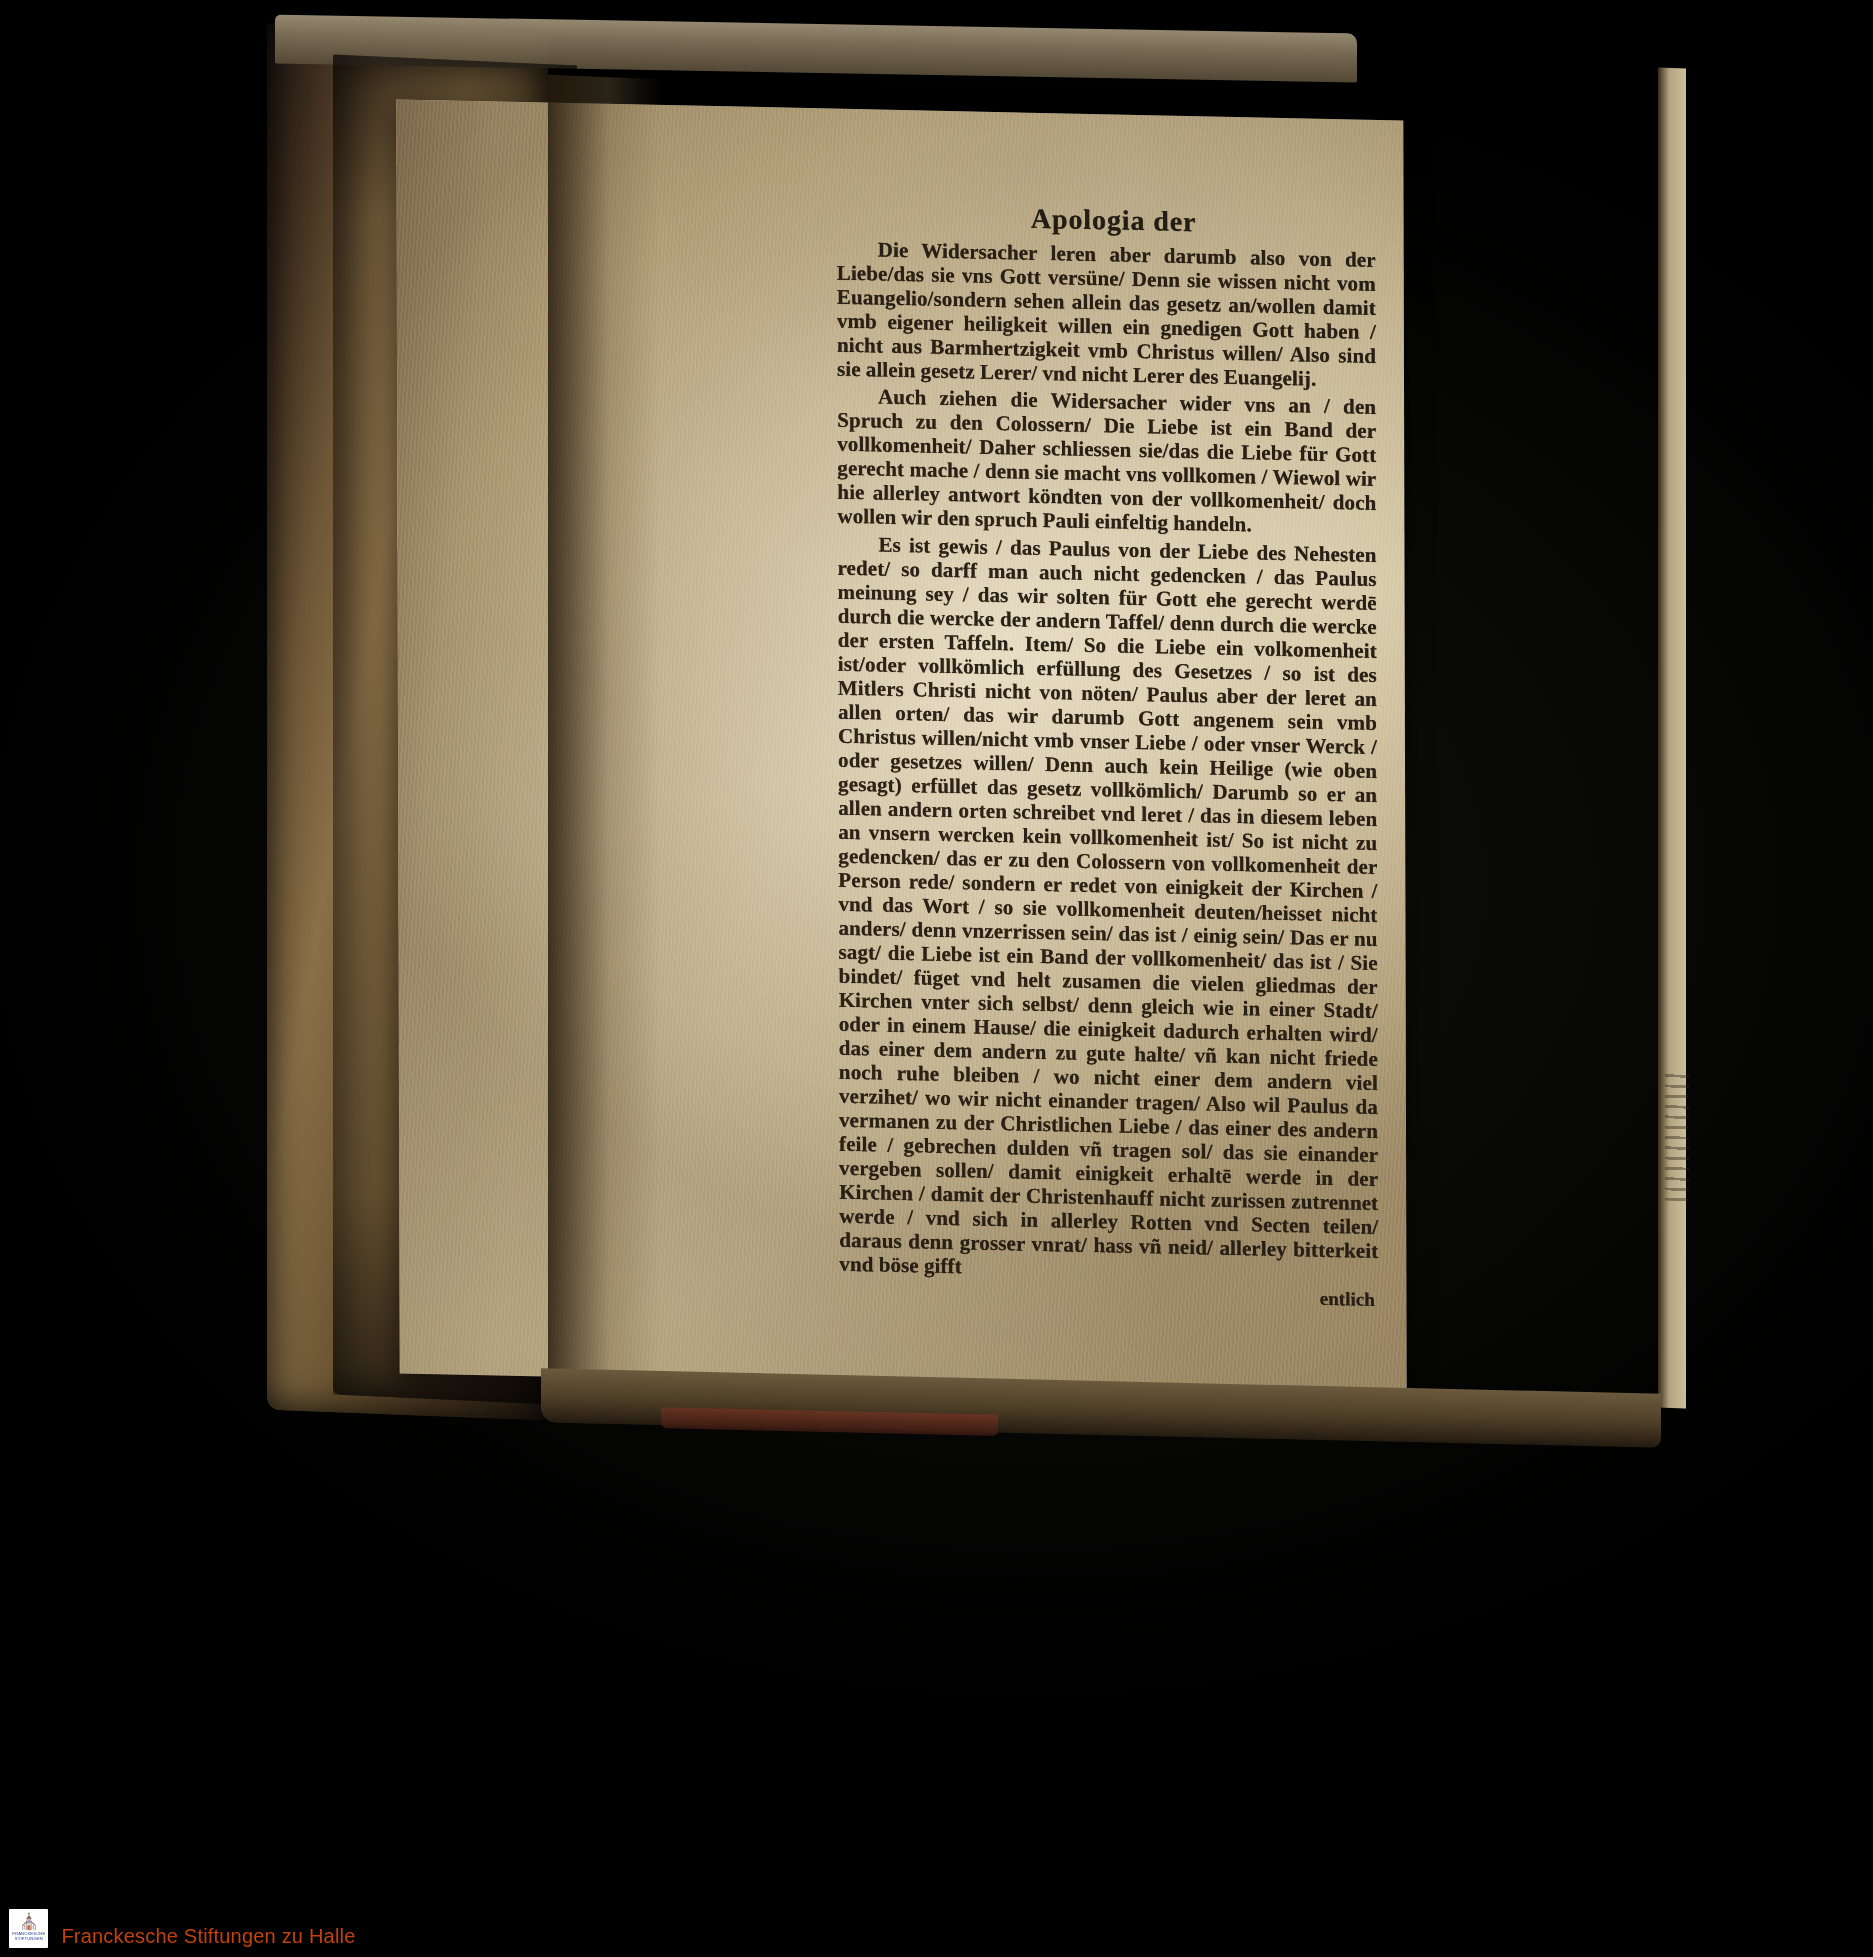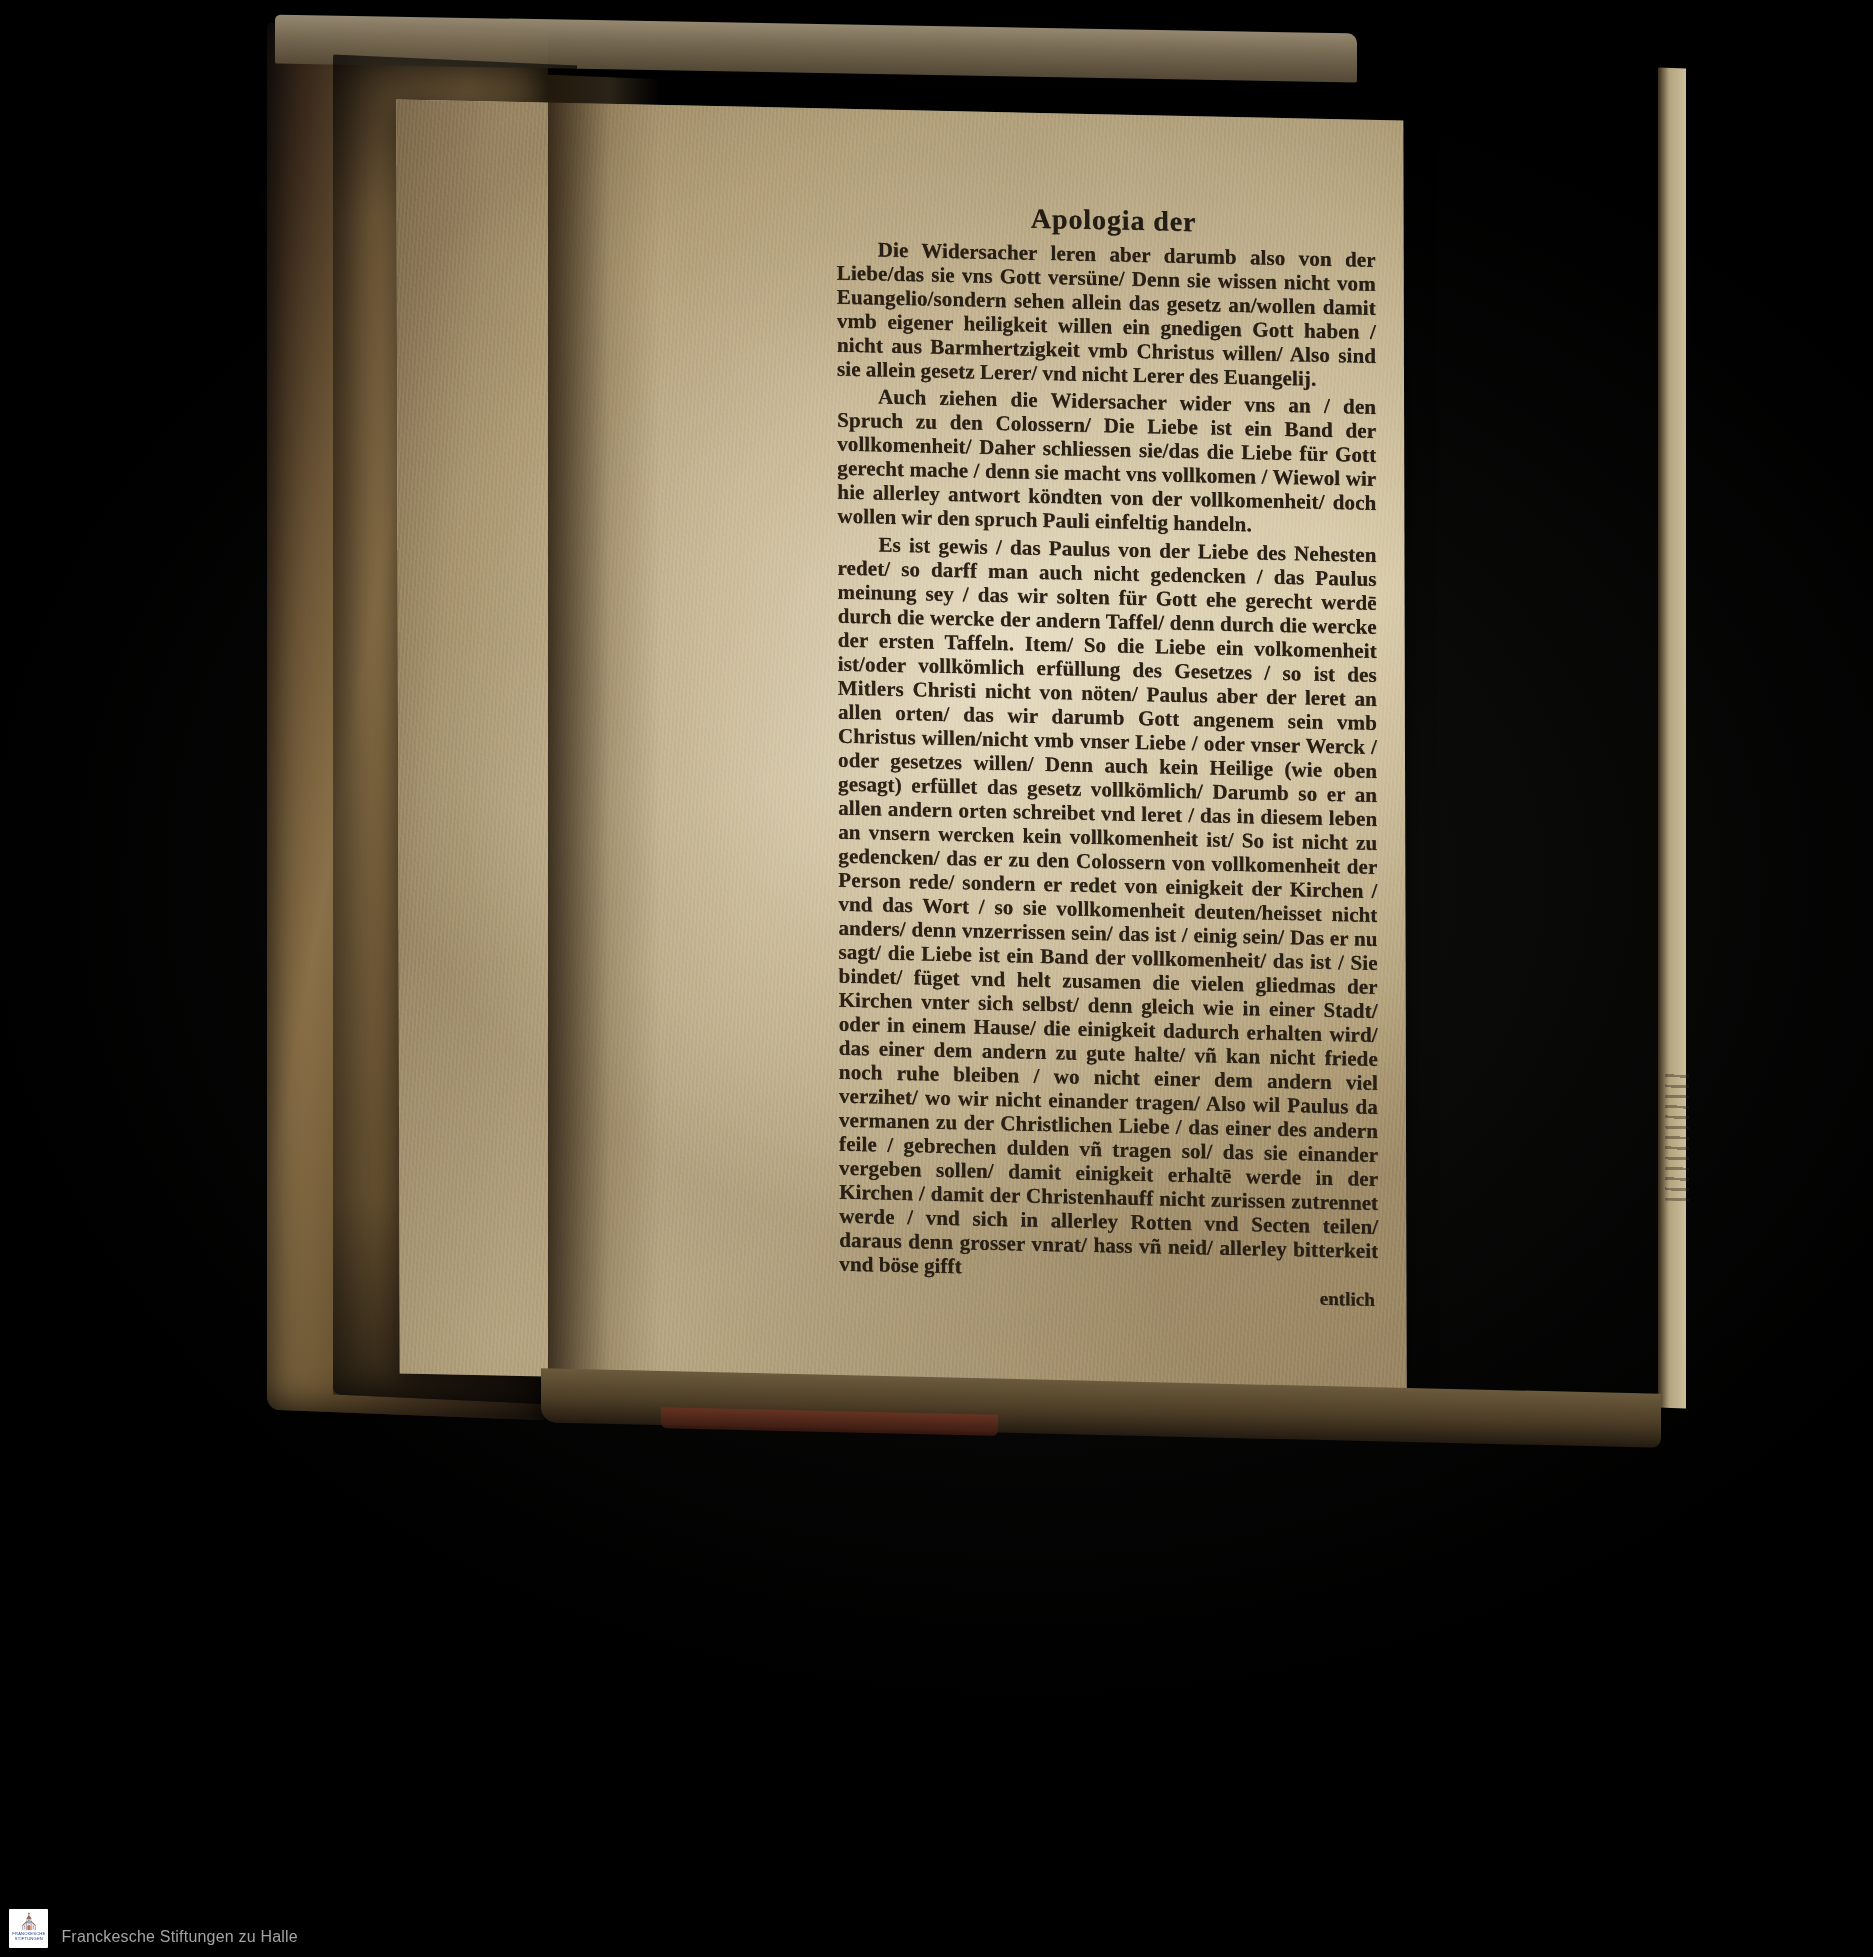--- a/index.html
+++ b/index.html
@@ -270,22 +270,22 @@
     font-family: "Liberation Sans", sans-serif;
     font-size: 4.1px;
     line-height: 4.7px;
     color: #1b3a8f;
     text-align: center;
     letter-spacing: 0.2px;
     margin-top: 1.9px;
   }
   #footer-text {
     font-family: "Liberation Sans", sans-serif;
-    font-size: 16px;
-    color: #a3a3a3;
+    font-size: 20px;
+    color: #c2410c;
     letter-spacing: 0.2px;
     margin-top: 17px;
   }
 </style>
 </head>
 <body>
 
 <div id="stage">
 
   <div id="book">

